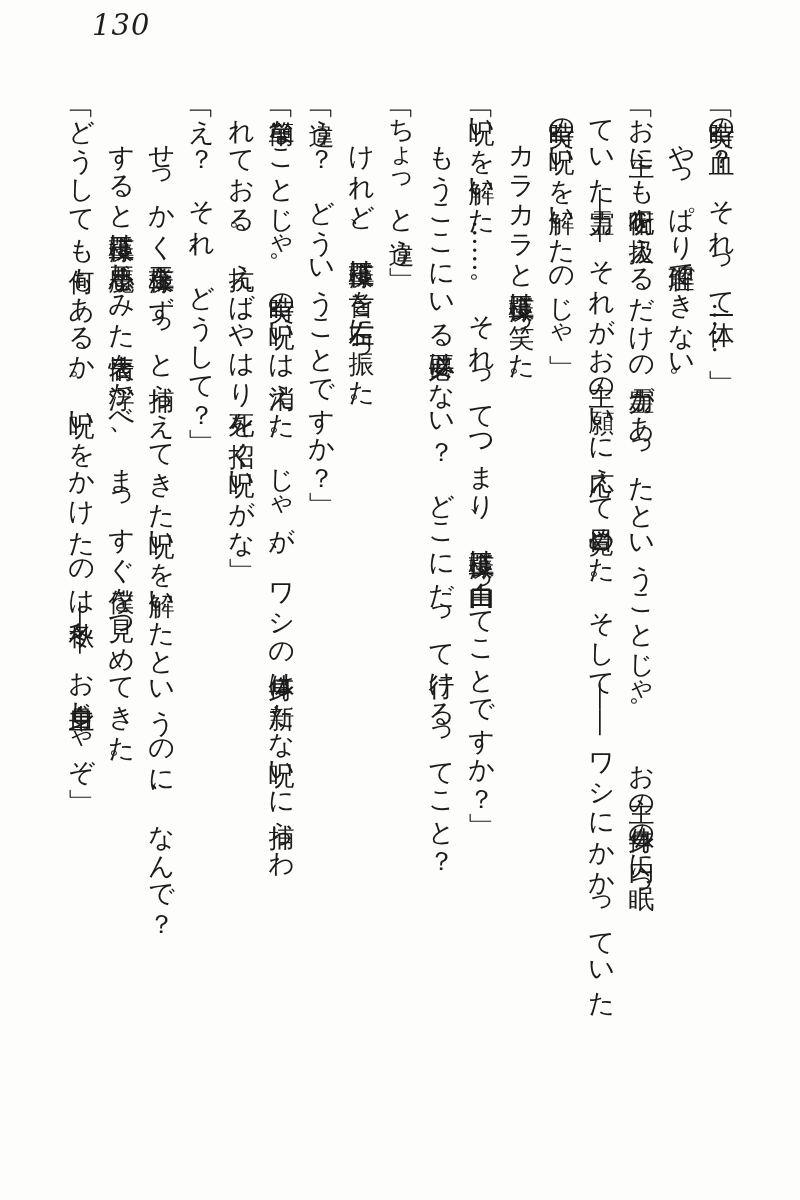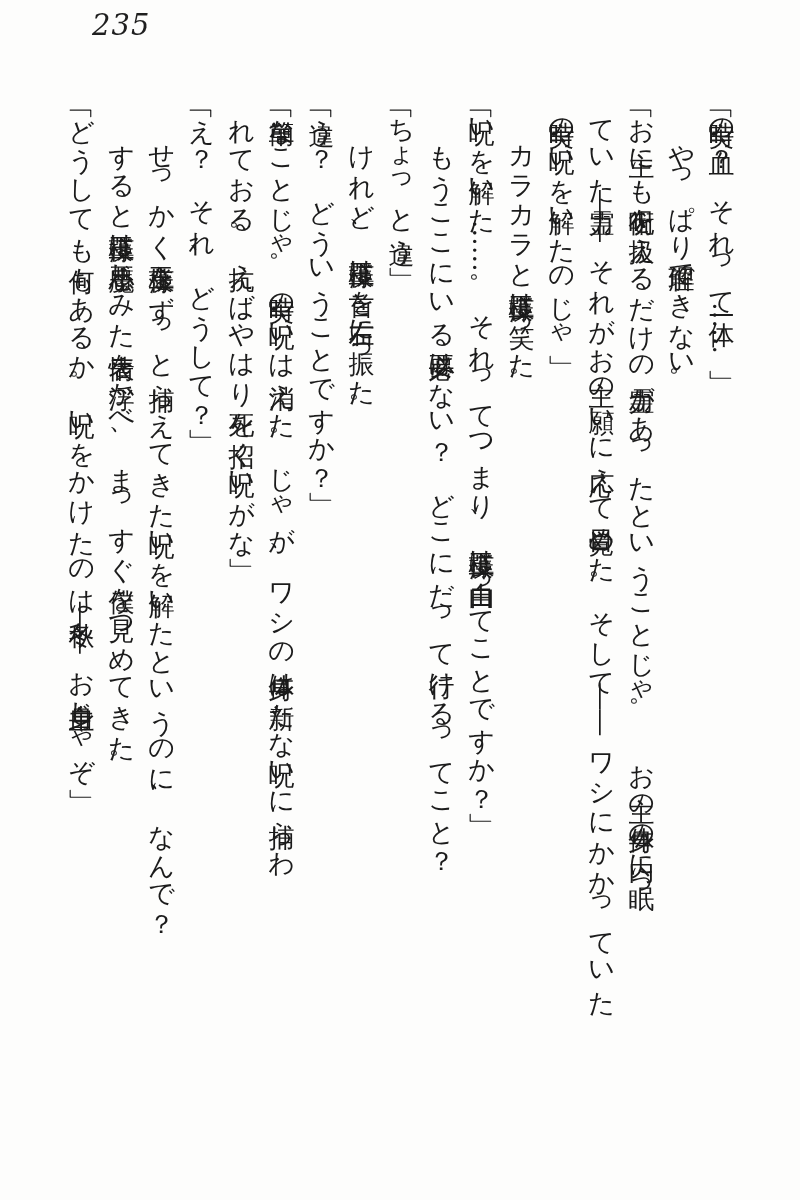--- a/index.html
+++ b/index.html
@@ -46,21 +46,21 @@
     white-space: nowrap;
   }
   .text-line.indent {
     text-indent: 1em;
   }
 </style>
 </head>
 <body>
 
 <div class="page">
-  <div class="page-number">235</div>
+  <div class="page-number">130</div>
   <div class="text-body">
       <p class="text-line">「時実の血？　それって一体……」</p>
       <p class="text-line indent">やっぱり理解できない。</p>
       <p class="text-line">「お主にも呪術を扱えるだけの霊力があったということじゃ。　お主の身体の内に眠っ</p>
       <p class="text-line">ていた霊力――それがお主の願いに応えて目覚めた。そして――ワシにかかっていた</p>
       <p class="text-line">時実の呪いを解いたのじゃ」</p>
       <p class="text-line indent">カラカラと玉藻様は笑った。</p>
       <p class="text-line">「呪いを解いた……。それってつまり、玉藻様は自由ってことですか？」</p>
       <p class="text-line indent">もうここにいる必要はない？　どこにだって行けるってこと？</p>
       <p class="text-line">「ちょっと違う」</p>

